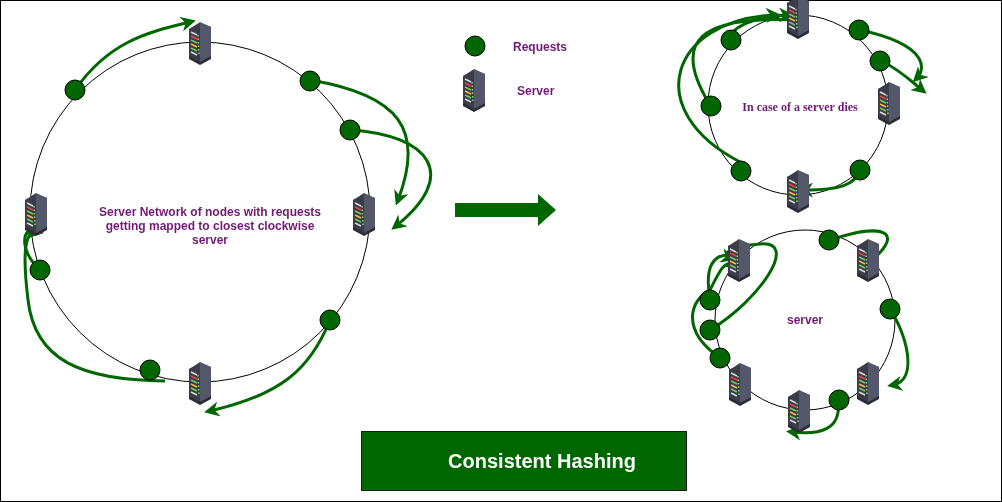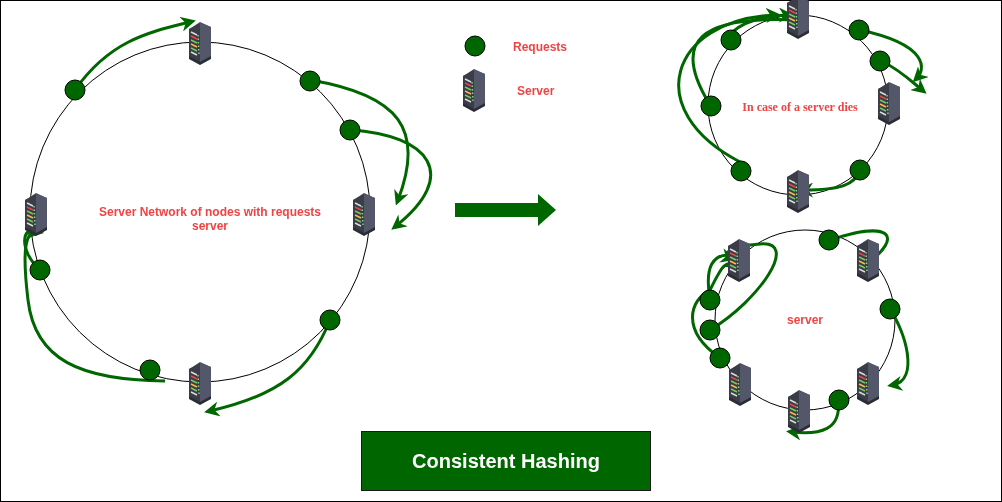--- a/index.html
+++ b/index.html
@@ -1,20 +1,20 @@
 <!DOCTYPE html>
 <html><head>
 <meta charset="utf-8">
 <style>
   html, body { margin:0; padding:0; background:#ffffff; }
   body { width:1002px; height:502px; position:relative; overflow:hidden; font-family:"Liberation Sans", sans-serif; }
   #frame { position:absolute; left:0; top:0; width:1000px; height:500px; border:1px solid #000; box-sizing:content-box; }
   svg#diagram { position:absolute; left:0; top:0; width:1002px; height:502px; }
-  .lbl { position:absolute; color:#ef4444; font-weight:bold; font-size:12px; text-align:center; line-height:14px; }
-  #title-box { position:absolute; left:361px; top:431px; width:288px; height:58px; background:#006600; border:1px solid #1a1a1a; display:flex; align-items:center; justify-content:center; }
+  .lbl { position:absolute; color:#701a75; font-weight:bold; font-size:12px; text-align:center; line-height:14px; }
+  #title-box { position:absolute; left:361px; top:431px; width:288px; height:58px; background:#006600; border:1px solid #1a1a1a; display:flex; align-items:center; justify-content:center;padding-left:36px; }
   #title-box span { color:#ffffff; font-weight:bold; font-size:20px; }
 </style>
 </head>
 <body>
 
 <div id="frame"></div>
 
 <svg id="diagram" viewBox="0 0 1002 502">
   <defs>
     <marker id="ah" viewBox="0 0 10 10" refX="6" refY="5" markerWidth="5" markerHeight="5" orient="auto">
@@ -116,20 +116,21 @@
       <circle cx="839" cy="400" r="10"></circle>
     </g>
   </g>
 </svg>
 
 <div class="lbl" style="left:513px; top:40px;">Requests</div>
 <div class="lbl" style="left:517px; top:84px;">Server</div>
 
 <div class="lbl" style="left:90px; top:205px; width:240px;">
   <div>Server Network of nodes with requests</div>
+  <div>getting mapped to closest clockwise</div>
   <div>server</div>
 </div>
 
 <div class="lbl" style="left:730px; top:100px; width:140px;font-family:Liberation Serif, serif;">In case of a server dies</div>
 
 <div class="lbl" style="left:725px; top:313px; width:160px;">
   <div>server</div>
 </div>
 
 <div id="title-box">

